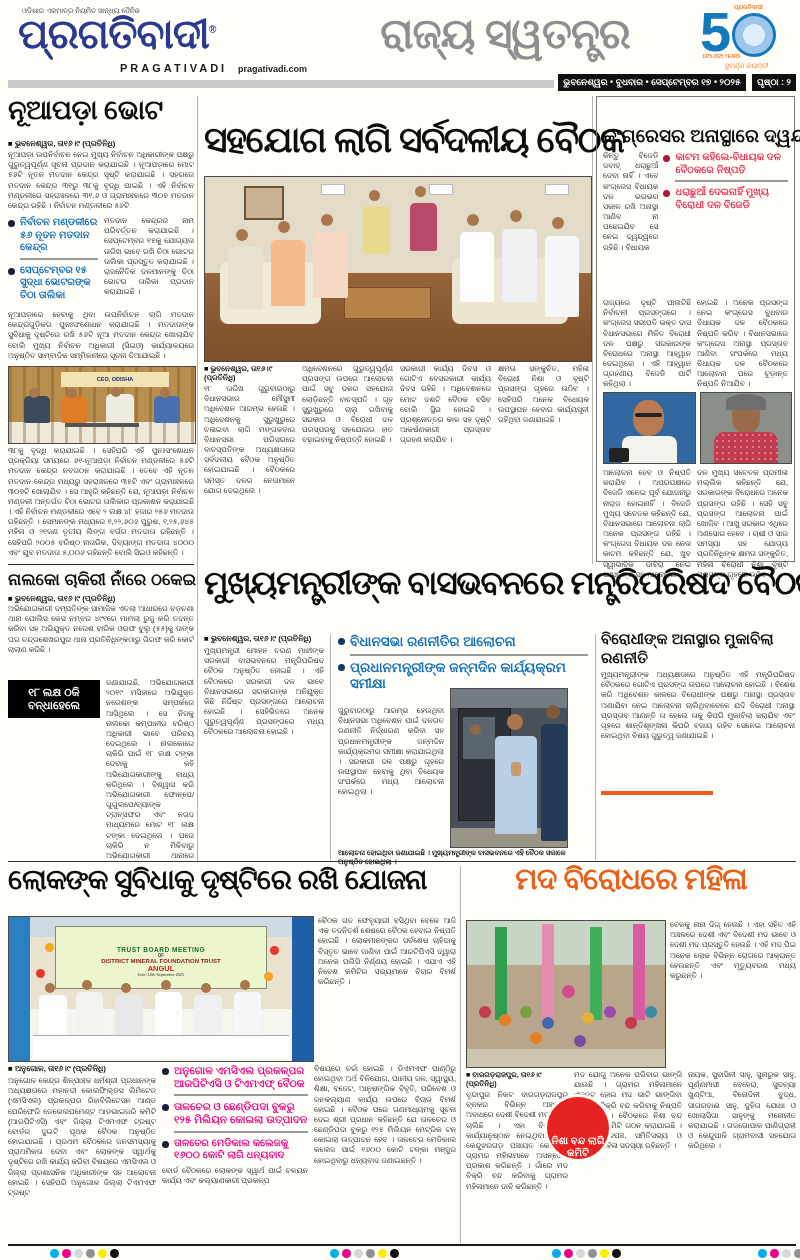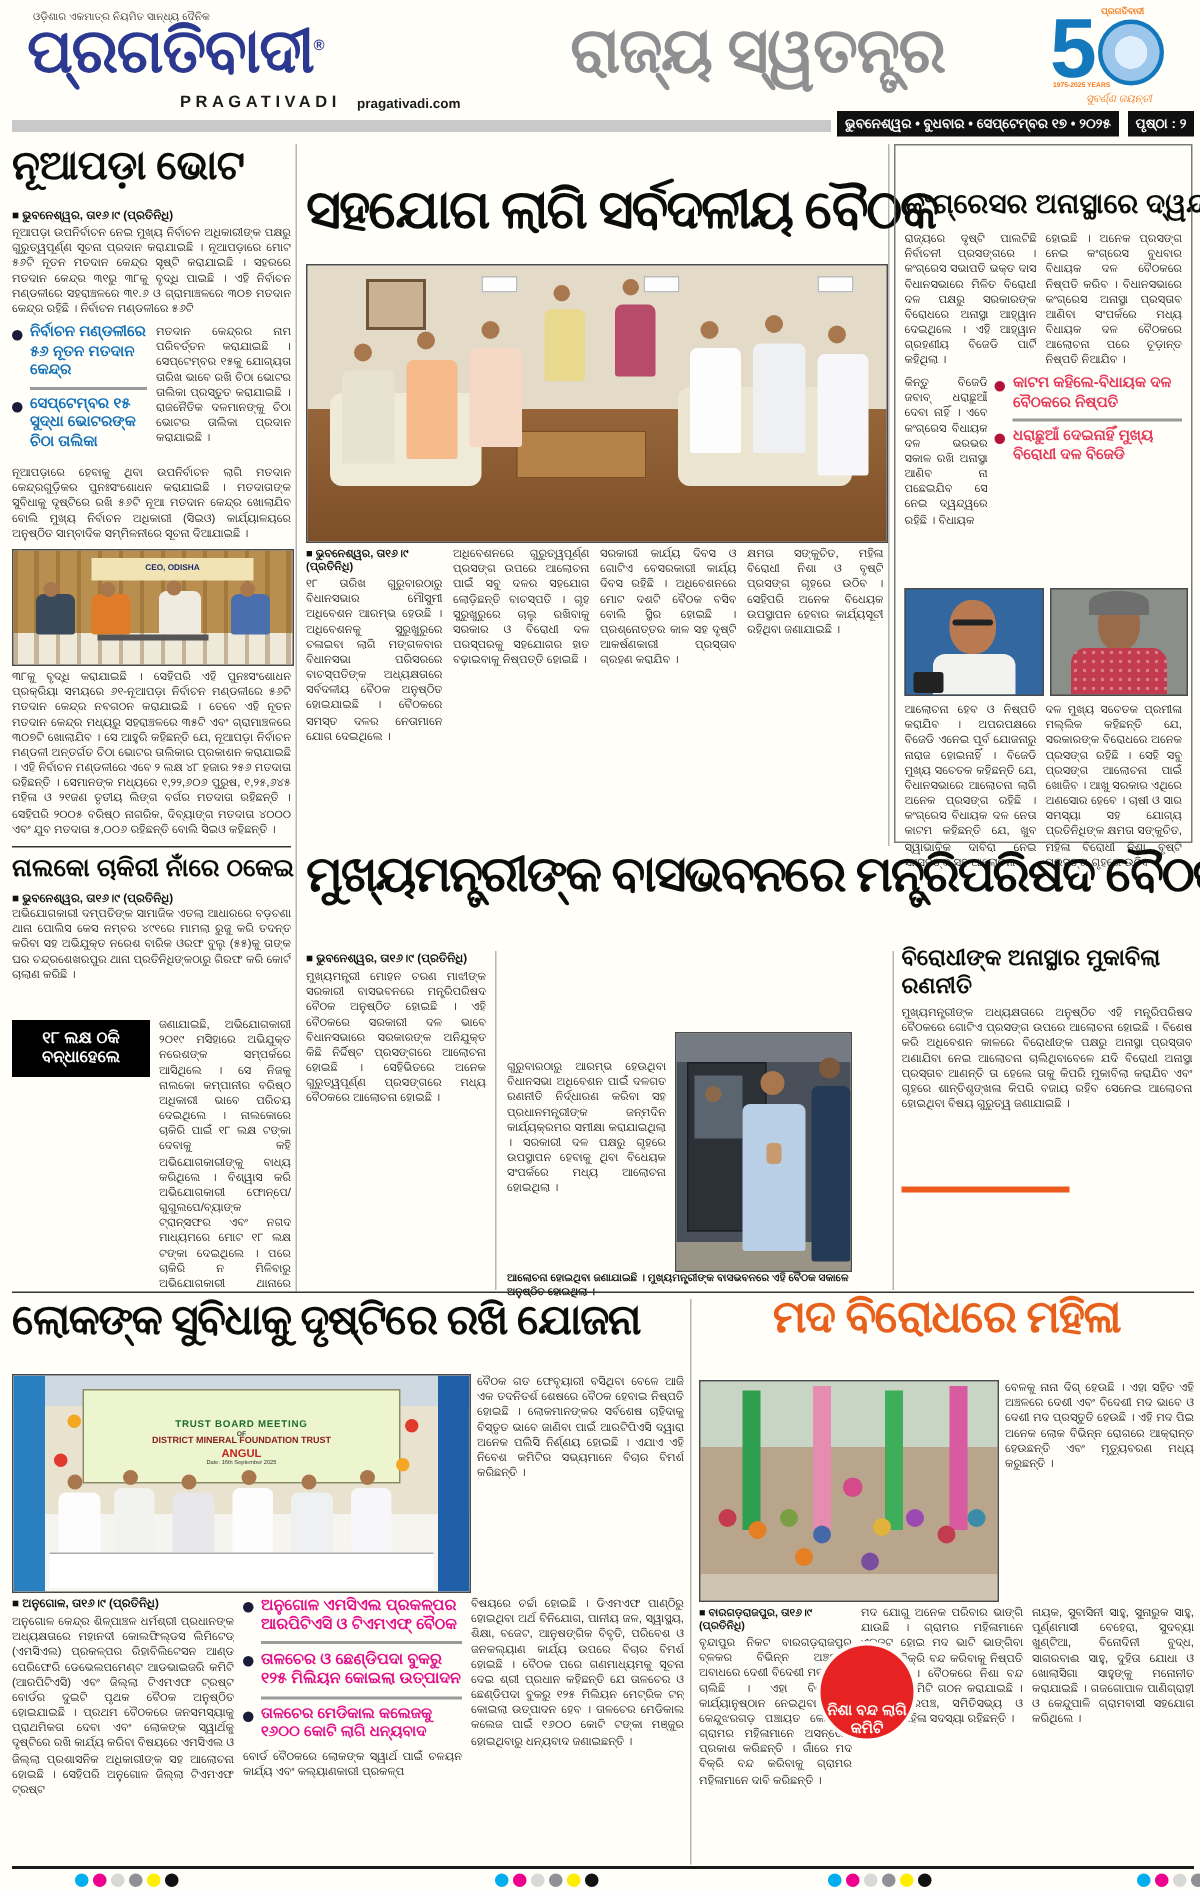--- a/index.html
+++ b/index.html
@@ -138,38 +138,38 @@
       <div class="byline" style="font-size:7.4px;">■ ଭୁବନେଶ୍ୱର, ତା୧୬।୯ (ପ୍ରତିନିଧି)</div>
       <div class="txt" style="height:184px;margin-top:2px;">୧୮ ତାରିଖ ଗୁରୁବାରଠାରୁ ବିଧାନସଭାର ମୌସୁମୀ ଅଧିବେଶନ ଆରମ୍ଭ ହେଉଛି । ଅଧିବେଶନକୁ ସୁରୁଖୁରୁରେ ଚଳାଇବା ଲାଗି ମଙ୍ଗଳବାର ବିଧାନସଭା ପରିସରରେ ବାଚସ୍ପତିଙ୍କ ଅଧ୍ୟକ୍ଷତାରେ ସର୍ବଦଳୀୟ ବୈଠକ ଅନୁଷ୍ଠିତ ହୋଇଯାଇଛି । ବୈଠକରେ ସମସ୍ତ ଦଳର ନେତାମାନେ ଯୋଗ ଦେଇଥିଲେ ।</div>
     </div>
     <div class="txt" style="width:91px;height:198px;flex:none;">ଅଧିବେଶନରେ ଗୁରୁତ୍ୱପୂର୍ଣ୍ଣ ପ୍ରସଙ୍ଗ ଉପରେ ଆଲୋଚନା ପାଇଁ ସବୁ ଦଳର ସହଯୋଗ ଲୋଡ଼ିଛନ୍ତି ବାଚସ୍ପତି । ଗୃହ ସୁରୁଖୁରୁରେ ଚାଲୁ ରଖିବାକୁ ସରକାର ଓ ବିରୋଧୀ ଦଳ ପରସ୍ପରକୁ ସହଯୋଗର ହାତ ବଢ଼ାଇବାକୁ ନିଷ୍ପତ୍ତି ହୋଇଛି ।</div>
     <div class="txt" style="width:91px;height:198px;flex:none;">ସରକାରୀ କାର୍ଯ୍ୟ ଦିବସ ଓ ଗୋଟିଏ ବେସରକାରୀ କାର୍ଯ୍ୟ ଦିବସ ରହିଛି । ଅଧିବେଶନରେ ମୋଟ ଦଶଟି ବୈଠକ ବସିବ ବୋଲି ସ୍ଥିର ହୋଇଛି । ପ୍ରଶ୍ନୋତ୍ତର କାଳ ସହ ଦୃଷ୍ଟି ଆକର୍ଷଣକାରୀ ପ୍ରସ୍ତାବ ଗ୍ରହଣ କରାଯିବ ।</div>
     <div class="txt" style="width:91px;height:198px;flex:none;">କ୍ଷମତା ସଙ୍କୁଚିତ, ମହିଳା ବିରୋଧୀ ନିଶା ଓ ବୃଷ୍ଟି ପ୍ରସଙ୍ଗ ଗୃହରେ ଉଠିବ । ସେହିପରି ଅନେକ ବିଧେୟକ ଉପସ୍ଥାପନ ହେବାର କାର୍ଯ୍ୟସୂଚୀ ରହିଥିବା ଜଣାଯାଇଛି ।</div>
   </div>
 
   <div class="abs" style="left:596px;top:96px;width:199px;height:466px;border:1px solid #7a7a7a;box-sizing:border-box;padding:4px 6px;">
     <div class="hl nowrap" style="font-size:18.5px;text-align:center;margin-top:24px;">କଂଗ୍ରେସର ଅନାସ୍ଥାରେ ଦ୍ୱନ୍ଦ୍ୱ</div>
-    <div style="display:flex;gap:6px;margin-top:7px;height:92px;">
-      <div class="txt" style="width:88px;height:92px;">ରାଜ୍ୟରେ ଦୃଷ୍ଟି ପାଲଟିଛି ନିର୍ବାଚନୀ ପ୍ରସଙ୍ଗରେ । କଂଗ୍ରେସ ସଭାପତି ଭକ୍ତ ଦାସ ବିଧାନସଭାରେ ମିଳିତ ବିରୋଧୀ ଦଳ ପକ୍ଷରୁ ସରକାରଙ୍କ ବିରୋଧରେ ଅନାସ୍ଥା ଆହ୍ୱାନ ଦେଇଥିଲେ । ଏହି ଆହ୍ୱାନ ଗ୍ରହଣୀୟ ବିଜେଡି ପାର୍ଟି କହିଥିଲା ।</div>
-      <div class="txt" style="width:91px;height:92px;">ହୋଇଛି । ଅନେକ ପ୍ରସଙ୍ଗ ନେଇ କଂଗ୍ରେସ ବୁଧବାର ବିଧାୟକ ଦଳ ବୈଠକରେ ନିଷ୍ପତି କରିବ । ବିଧାନସଭାରେ କଂଗ୍ରେସ ଅନାସ୍ଥା ପ୍ରସ୍ତାବ ଆଣିବା ସଂପର୍କରେ ମଧ୍ୟ ବିଧାୟକ ଦଳ ବୈଠକରେ ଆଲୋଚନା ପରେ ଚୂଡ଼ାନ୍ତ ନିଷ୍ପତି ନିଆଯିବ ।</div>
-    </div>
     <div style="display:flex;gap:5px;margin-top:4px;">
       <div class="txt" style="width:56px;height:140px;">କିନ୍ତୁ ବିଜେଡି ଜବାବ୍ ଧରାଛୁଆଁ ଦେବା ନାହିଁ । ଏବେ କଂଗ୍ରେସ ବିଧାୟକ ଦଳ ଭରଭର ସକାଳ ରଖି ଅନାସ୍ଥା ଆଣିବ ନା ପଛେଇଯିବ ସେ ନେଇ ଦ୍ୱନ୍ଦ୍ୱରେ ରହିଛି । ବିଧାୟକ</div>
       <div style="width:126px;">
         <div class="bullet">
             <span class="dot" style="background:#b3123a;"></span>
             <span class="red" style="font-size:10px;font-weight:800;line-height:1.25;">କାଟମ କହିଲେ-ବିଧାୟକ ଦଳ ବୈଠକରେ ନିଷ୍ପତି</span>
           </div>
         <div class="bsep"></div>
         <div class="bullet">
             <span class="dot" style="background:#b3123a;"></span>
             <span class="red" style="font-size:10px;font-weight:800;line-height:1.25;">ଧରାଛୁଆଁ ଦେଇନାହିଁ ମୁଖ୍ୟ ବିରୋଧୀ ଦଳ ବିଜେଡି</span>
           </div>
       </div>
     </div>
+    <div style="display:flex;gap:6px;margin-top:7px;height:92px;">
+      <div class="txt" style="width:88px;height:92px;">ରାଜ୍ୟରେ ଦୃଷ୍ଟି ପାଲଟିଛି ନିର୍ବାଚନୀ ପ୍ରସଙ୍ଗରେ । କଂଗ୍ରେସ ସଭାପତି ଭକ୍ତ ଦାସ ବିଧାନସଭାରେ ମିଳିତ ବିରୋଧୀ ଦଳ ପକ୍ଷରୁ ସରକାରଙ୍କ ବିରୋଧରେ ଅନାସ୍ଥା ଆହ୍ୱାନ ଦେଇଥିଲେ । ଏହି ଆହ୍ୱାନ ଗ୍ରହଣୀୟ ବିଜେଡି ପାର୍ଟି କହିଥିଲା ।</div>
+      <div class="txt" style="width:91px;height:92px;">ହୋଇଛି । ଅନେକ ପ୍ରସଙ୍ଗ ନେଇ କଂଗ୍ରେସ ବୁଧବାର ବିଧାୟକ ଦଳ ବୈଠକରେ ନିଷ୍ପତି କରିବ । ବିଧାନସଭାରେ କଂଗ୍ରେସ ଅନାସ୍ଥା ପ୍ରସ୍ତାବ ଆଣିବା ସଂପର୍କରେ ମଧ୍ୟ ବିଧାୟକ ଦଳ ବୈଠକରେ ଆଲୋଚନା ପରେ ଚୂଡ଼ାନ୍ତ ନିଷ୍ପତି ନିଆଯିବ ।</div>
+    </div>
     <div style="display:flex;gap:4px;margin-top:2px;">
       <div class="photo" style="position:relative;width:91px;height:70px;background:#33679f;flex:none;">
         <div class="abs" style="left:32%;top:10%;width:34%;height:52%;border-radius:46%;background:#b97a52;"></div>
         <div class="abs" style="left:34%;top:28%;width:30%;height:7%;background:#222;border-radius:2px;"></div>
         <div class="abs" style="left:20%;top:62%;width:60%;height:38%;background:#f2f2ee;border-radius:8px 8px 0 0;"></div>
         <div class="abs" style="left:6%;top:78%;width:22%;height:20%;background:#222;border-radius:2px;"></div>
       </div>
       <div class="photo" style="position:relative;width:90px;height:70px;background:#8a8f8a;flex:none;">
         <div class="abs" style="left:34%;top:8%;width:32%;height:50%;border-radius:46%;background:#9a6b4a;"></div>
         <div class="abs" style="left:28%;top:2%;width:44%;height:22%;border-radius:50% 50% 0 0;background:#6e6e6e;"></div>
@@ -182,20 +182,31 @@
     </div>
   </div>
 
   <div class="abs hl nowrap" style="left:204px;top:564px;width:592px;font-size:33px;letter-spacing:-1.5px;">ମୁଖ୍ୟମନ୍ତ୍ରୀଙ୍କ ବାସଭବନରେ ମନ୍ତ୍ରିପରିଷଦ ବୈଠକ</div>
   <div class="vdiv" style="left:330px;top:634px;height:226px;"></div>
   <div class="vdiv" style="left:595px;top:634px;height:226px;"></div>
 
   <div class="abs byline" style="left:204px;top:634px;width:122px;">■ ଭୁବନେଶ୍ୱର, ତା୧୬।୯ (ପ୍ରତିନିଧି)</div>
   <div class="abs txt" style="left:204px;top:646px;width:120px;height:212px;">ମୁଖ୍ୟମନ୍ତ୍ରୀ ମୋହନ ଚରଣ ମାଝୀଙ୍କ ସରକାରୀ ବାସଭବନରେ ମନ୍ତ୍ରିପରିଷଦ ବୈଠକ ଅନୁଷ୍ଠିତ ହୋଇଛି । ଏହି ବୈଠକରେ ସରକାରୀ ଦଳ ଭାବେ ବିଧାନସଭାରେ ସରକାରଙ୍କ ଅନିଯୁକ୍ତ କିଛି ନିର୍ଦ୍ଦିଷ୍ଟ ପ୍ରସଙ୍ଗରେ ଆଲୋଚନା ହୋଇଛି । ସେହିଭିତରେ ଅନେକ ଗୁରୁତ୍ୱପୂର୍ଣ୍ଣ ପ୍ରସଙ୍ଗରେ ମଧ୍ୟ ବୈଠକରେ ଆଲୋଚନା ହୋଇଛି ।</div>
 
+  <div class="abs" style="left:338px;top:634px;width:250px;">
+    <div class="bullet">
+        <span class="dot" style="background:#10395f;"></span>
+        <span class="blue" style="font-size:13.5px;font-weight:800;line-height:1.2;">ବିଧାନସଭା ରଣନୀତିର ଆଲୋଚନା</span>
+      </div>
+    <div class="bsep"></div>
+    <div class="bullet">
+        <span class="dot" style="background:#10395f;"></span>
+        <span class="blue" style="font-size:13.5px;font-weight:800;line-height:1.2;">ପ୍ରଧାନମନ୍ତ୍ରୀଙ୍କ ଜନ୍ମଦିନ କାର୍ଯ୍ୟକ୍ରମ ସମୀକ୍ଷା</span>
+      </div>
+  </div>
   <div class="abs txt" style="left:338px;top:706px;width:106px;height:138px;">ଗୁରୁବାରଠାରୁ ଆରମ୍ଭ ହେଉଥିବା ବିଧାନସଭା ଅଧିବେଶନ ପାଇଁ ଦଳଗତ ରଣନୀତି ନିର୍ଦ୍ଧାରଣ କରିବା ସହ ପ୍ରଧାନମନ୍ତ୍ରୀଙ୍କ ଜନ୍ମଦିନ କାର୍ଯ୍ୟକ୍ରମର ସମୀକ୍ଷା କରାଯାଇଥିଲା । ସରକାରୀ ଦଳ ପକ୍ଷରୁ ଗୃହରେ ଉପସ୍ଥାପନ ହେବାକୁ ଥିବା ବିଧେୟକ ସଂପର୍କରେ ମଧ୍ୟ ଆଲୋଚନା ହୋଇଥିଲା ।</div>
 
   <div class="photo" style="left:450px;top:688px;width:116px;height:158px;background:linear-gradient(180deg,#757b83 0 12%,#495059 12% 88%,#9a9486 88% 100%);">
     <div class="abs" style="left:6%;top:12%;width:44%;height:70%;background:#2c3138;border:1px solid #1b1f24;"></div>
     <div class="abs" style="left:10%;top:18%;width:28%;height:26%;background:#5a6570;"></div>
     <div class="hd" style="left:16%;top:22%;width:11px;height:11px;background:#8a6a4a;"></div>
     <div class="pp" style="left:38%;top:30%;width:36%;height:62%;background:#b9cfe6;"></div>
     <div class="hd" style="left:48%;top:16%;width:16px;height:16px;"></div>
     <div class="abs" style="left:52%;top:46%;width:10px;height:14px;background:#c99a6e;border-radius:3px;"></div>
     <div class="pp" style="left:78%;top:22%;width:22%;height:74%;background:#243a56;"></div>

